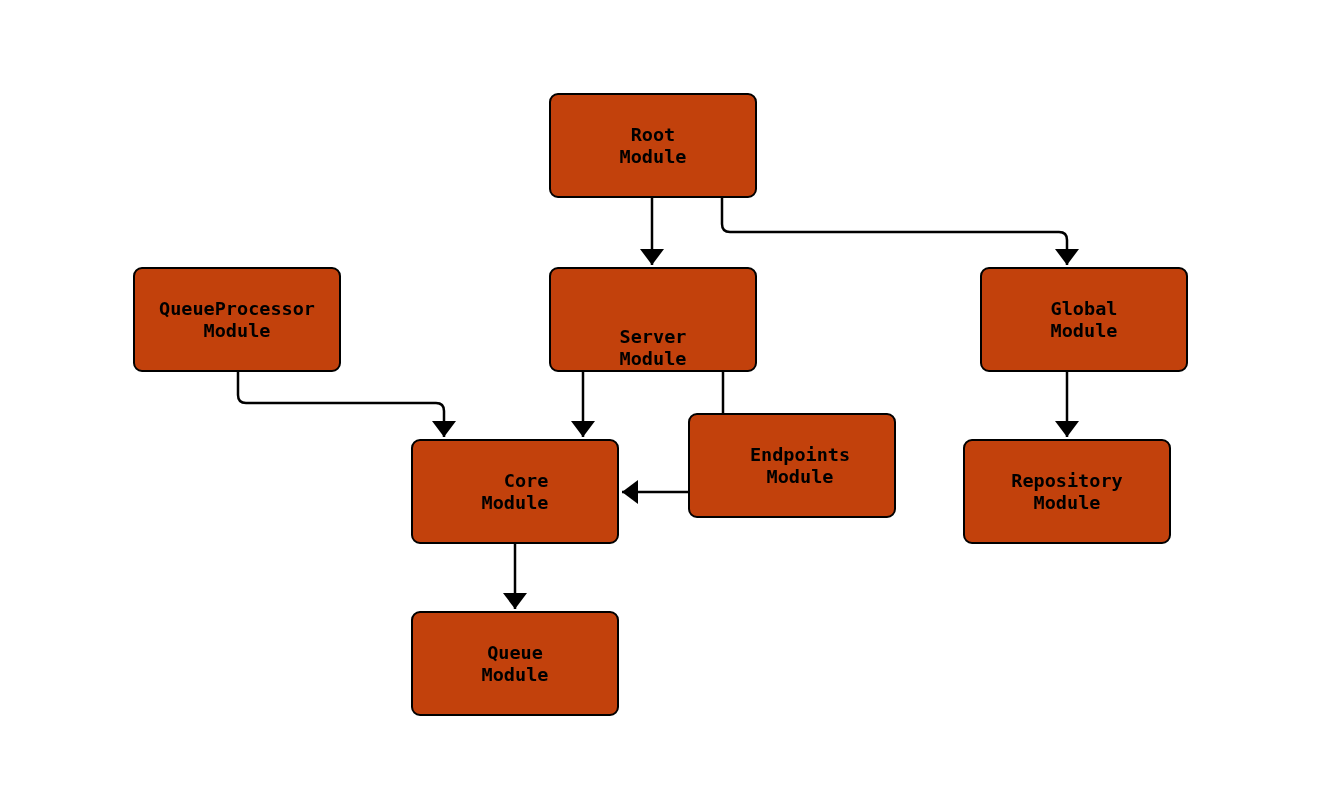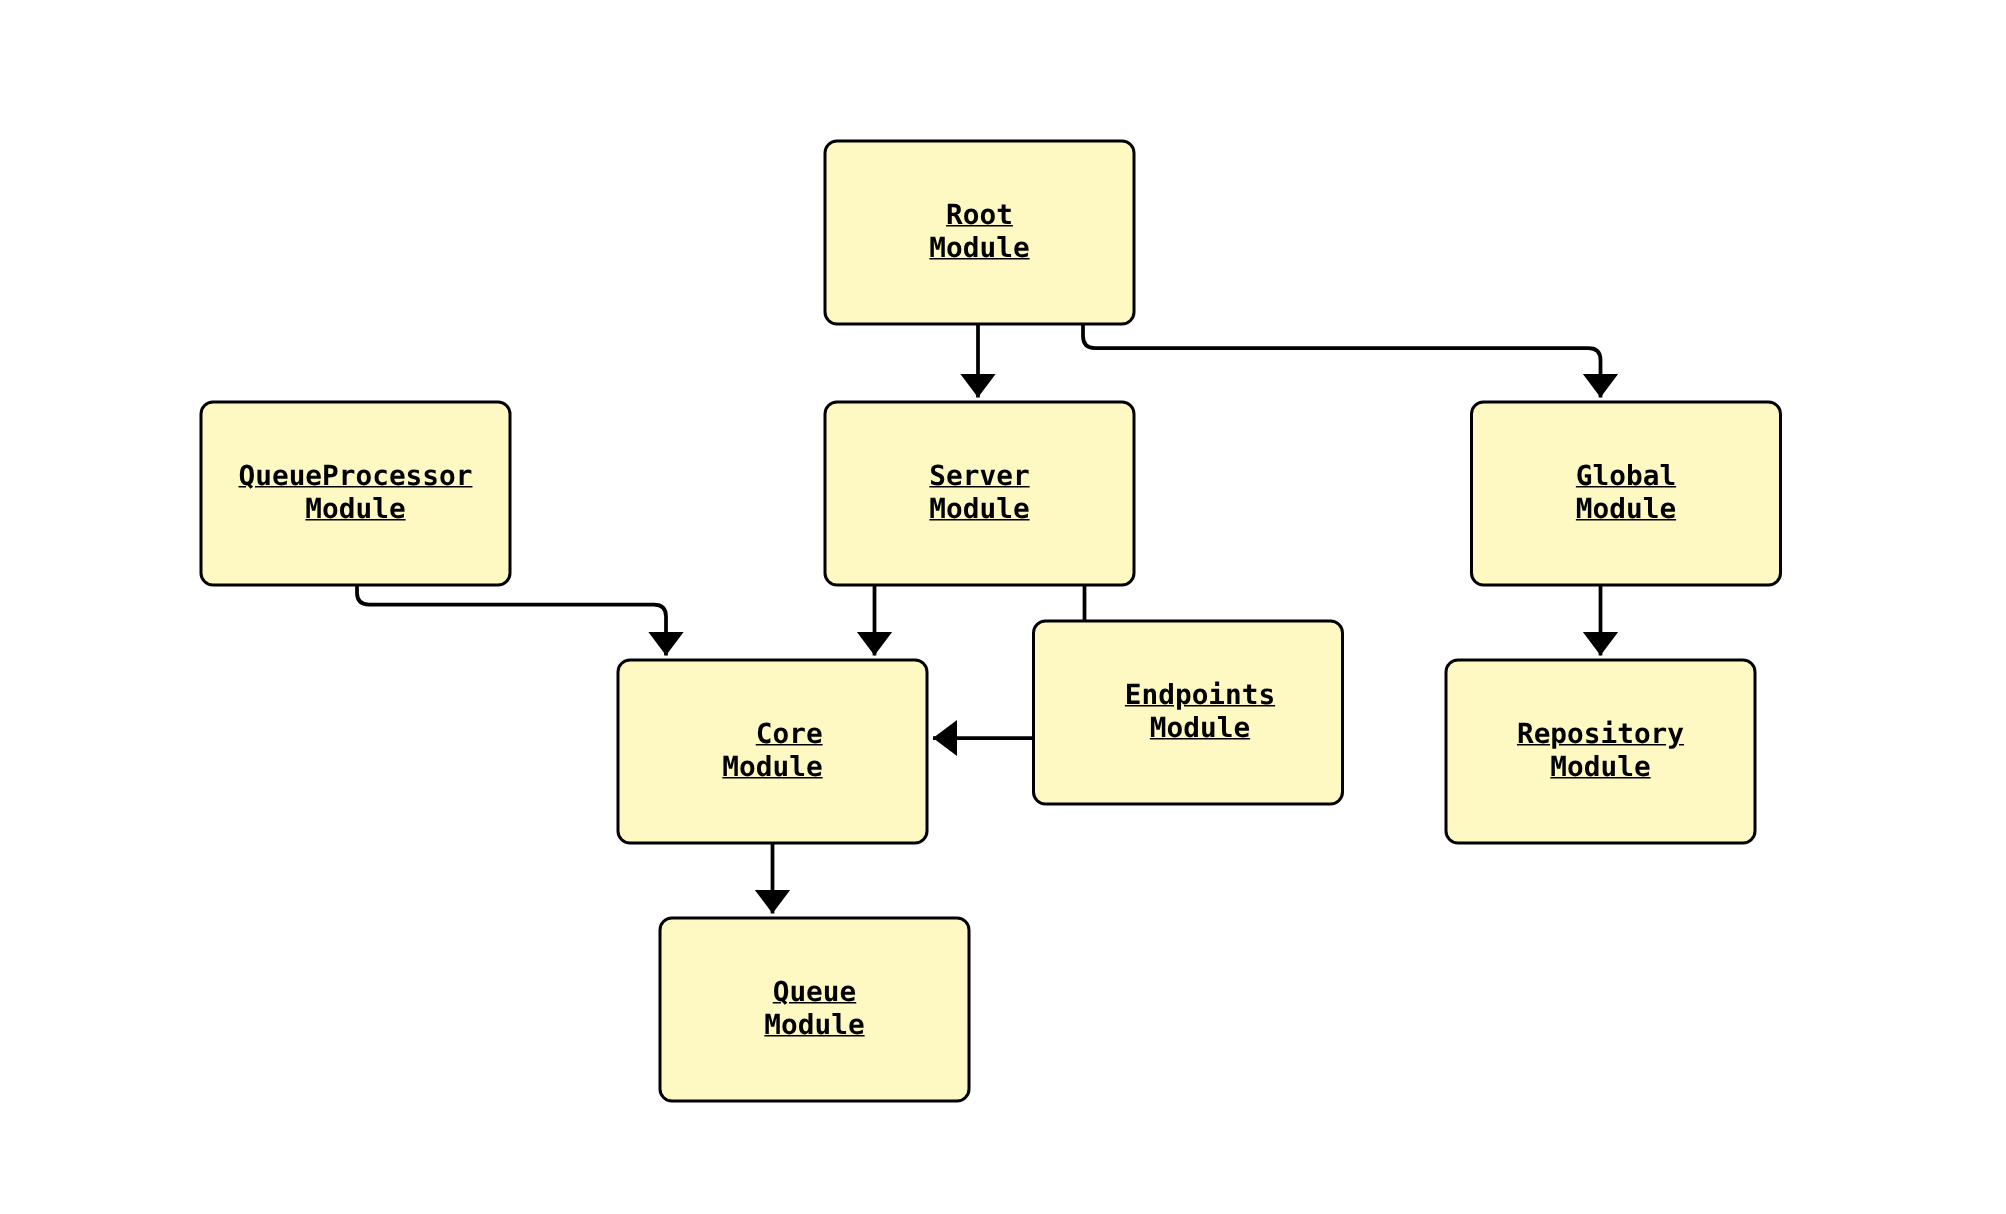--- a/index.html
+++ b/index.html
@@ -21,48 +21,47 @@
     top: 0;
   }
   .edge {
     fill: none;
     stroke: #000000;
     stroke-width: 2.5;
   }
   .node {
     position: absolute;
     width: 208px;
-    height: 124px;
+    height: 105px;
     box-sizing: border-box;
-    background: #fef9c3;
+    background: #c2410c;
     border: 2.5px solid #000000;
     border-radius: 9px;
     display: flex;
     align-items: center;
     justify-content: center;
     text-align: center;
-    text-decoration: underline;
   }
   .node-label {
     font-family: "DejaVu Sans Mono", monospace;
     font-weight: bold;
     font-size: 18.5px;
     line-height: 22px;
     color: #000000;
     white-space: pre-line;
   }
   
   .pos-root            { left: 549px; top:  93px; }
   .pos-queue-processor { left: 133px; top: 267px; }
-  .pos-server          { left: 549px; top: 267px; }
+  .pos-server          { left: 549px; top: 267px; align-items: flex-end; }
   .pos-global          { left: 963px; top: 267px; margin-left: 17px; }
   .pos-core            { left: 411px; top: 439px; text-align: right; }
   .pos-endpoints       { left: 688px; top: 413px; padding-left: 16px; }
   .pos-repository      { left: 963px; top: 439px; align-items: center; }
-  .pos-queue           { left: 411px; top: 611px; margin-left: 28px; }
+  .pos-queue           { left: 411px; top: 611px; }
 </style>
 </head>
 <body>
 
 <div class="canvas">
 
   <svg class="edge-layer" width="1337" height="809" viewBox="0 0 1337 809">
     <defs>
       <marker id="arrowhead" markerUnits="userSpaceOnUse" markerWidth="18" markerHeight="26" refX="16" refY="12" orient="auto">
         <path d="M0,0 L16,12 L0,24 Z" fill="#000000"></path>

